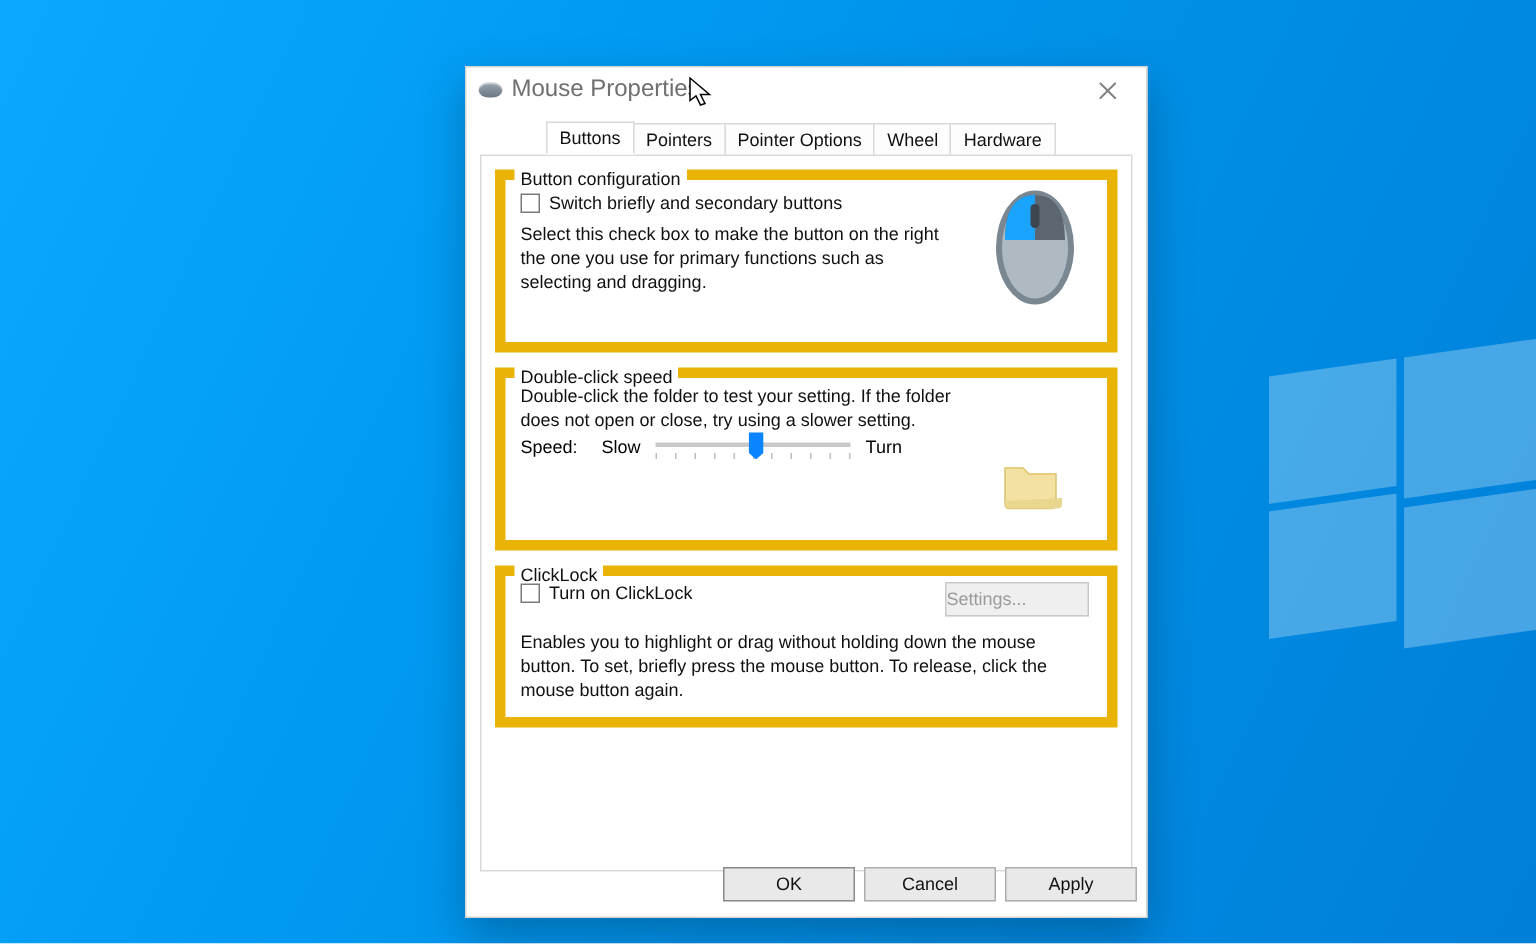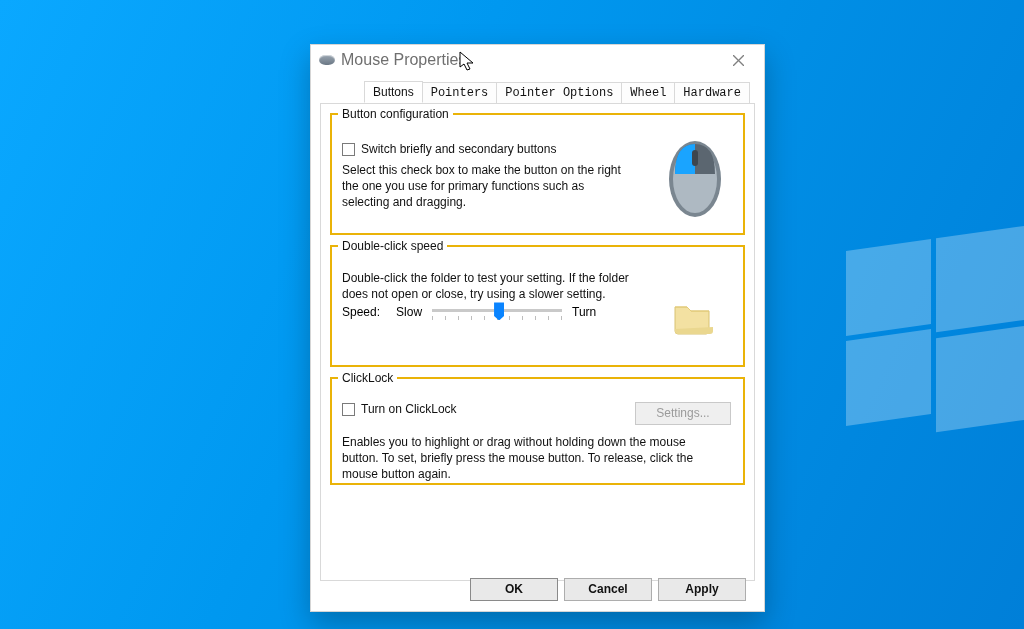--- a/index.html
+++ b/index.html
@@ -24,44 +24,44 @@
   .title-icon { width:16px; height:10px; background:linear-gradient(#9aa6b1,#6a7784); border-radius:50%/60%; box-shadow:inset 0 1px 1px rgba(255,255,255,.6); margin-right:6px;}
   .title-text { color:#6f6f6f; font-size:16px; }
   .close-btn { position:absolute; right:4px; top:0; width:44px; height:30px; display:flex; align-items:center; justify-content:center; color:#777; cursor:default;}
   .close-btn svg { width:11px; height:11px; stroke:#808080; stroke-width:1.3; }
 
   .cursor { position:absolute; left:148px; top:6px; pointer-events:none; }
 
   .tabs { display:flex; align-items:flex-end; height:24px; margin:4px 9px 0 9px; font-size:12px; }
   .tab { padding:3px 8px 3px 8px; border:1px solid #d9d9d9; border-bottom:none; background:#fff; margin-right:-1px; color:#111; cursor:default;}
   .tab.active { position:relative; z-index:2; border-bottom:1px solid #fff;margin-left:44px;}
-  .tab:not(.active){ background:#fdfdfd;font-family:Liberation Mono, monospace;}
+  .tab:not(.active){ background:#fdfdfd;}
   .tabpage { border:1px solid #d9d9d9; margin:0 9px; padding:9px 9px 10px 9px; height:478px; position:relative; }
 
-  .fieldset { border:2px solid #eab308; margin:0 0 10px 0; padding:23px 10px 10px 10px; position:relative; }
+  .fieldset { border:7px solid #eab308; margin:0 0 10px 0; padding:4px 10px 10px 10px; position:relative; }
   .fieldset > .legend { position:absolute; top:-8px; left:6px; background:#fff; padding:0 4px; font-size:12px; color:#111; }
 
   .chk-row { display:flex; align-items:center; gap:6px; font-size:12px; color:#111; margin:4px 0 6px 0;}
   .chk { width:13px; height:13px; border:1px solid #7a7a7a; background:#fff;}
   .desc { font-size:12px; color:#111; line-height:1.35; max-width:290px; }
 
   .group1-inner { display:flex; gap:8px; }
   .mouse-svg { width:64px; height:86px; }
 
   .speed-row { display:flex; align-items:center; gap:10px; font-size:12px; margin-top:0;}
   .track-wrap { position:relative; width:130px; height:20px; }
   .track { position:absolute; left:0; right:0; top:7px; height:3px; background:#c9c9c9; }
   .ticks { position:absolute; left:0; right:0; bottom:0; height:6px; display:flex; justify-content:space-between;}
   .ticks span{ width:1px; height:4px; background:#bdbdbd; display:block;}
   .thumb { position:absolute; top:0; width:10px; height:18px; background:#0a84ff; left:62px; clip-path:polygon(50% 100%,100% 75%,100% 0,0 0,0 75%);}
   .folder { position:absolute; right:28px; top:48px; }
 
-  .settings-btn { position:absolute; right:2px; top:0px; width:96px; height:23px; border:1px solid #c9c9c9; background:#efefef; color:#9b9b9b; font-size:12px; text-align:center; line-height:21px;}
+  .settings-btn { position:absolute; right:2px; top:0px; width:96px; height:23px; border:1px solid #c9c9c9; background:#efefef; color:#9b9b9b; font-size:12px; text-align:left; line-height:21px;}
 
-  .btn-row { position:absolute; right:18px; bottom:10px; display:flex; gap:6px;font-weight:bold; }
+  .btn-row { position:absolute; right:6px; bottom:10px; display:flex; gap:6px; }
   .btn { width:88px; height:23px; border:1px solid #adadad; background:#e9e9e9; font-size:12px; text-align:center; line-height:21px; color:#111; cursor:default;}
   .btn.primary{ border-color:#8a8a8a; }
 </style>
 </head>
 <body>
 
 <div class="desktop">
   <div class="win-logo">
     <div class="tile a"></div>
       <div class="tile b"></div>

